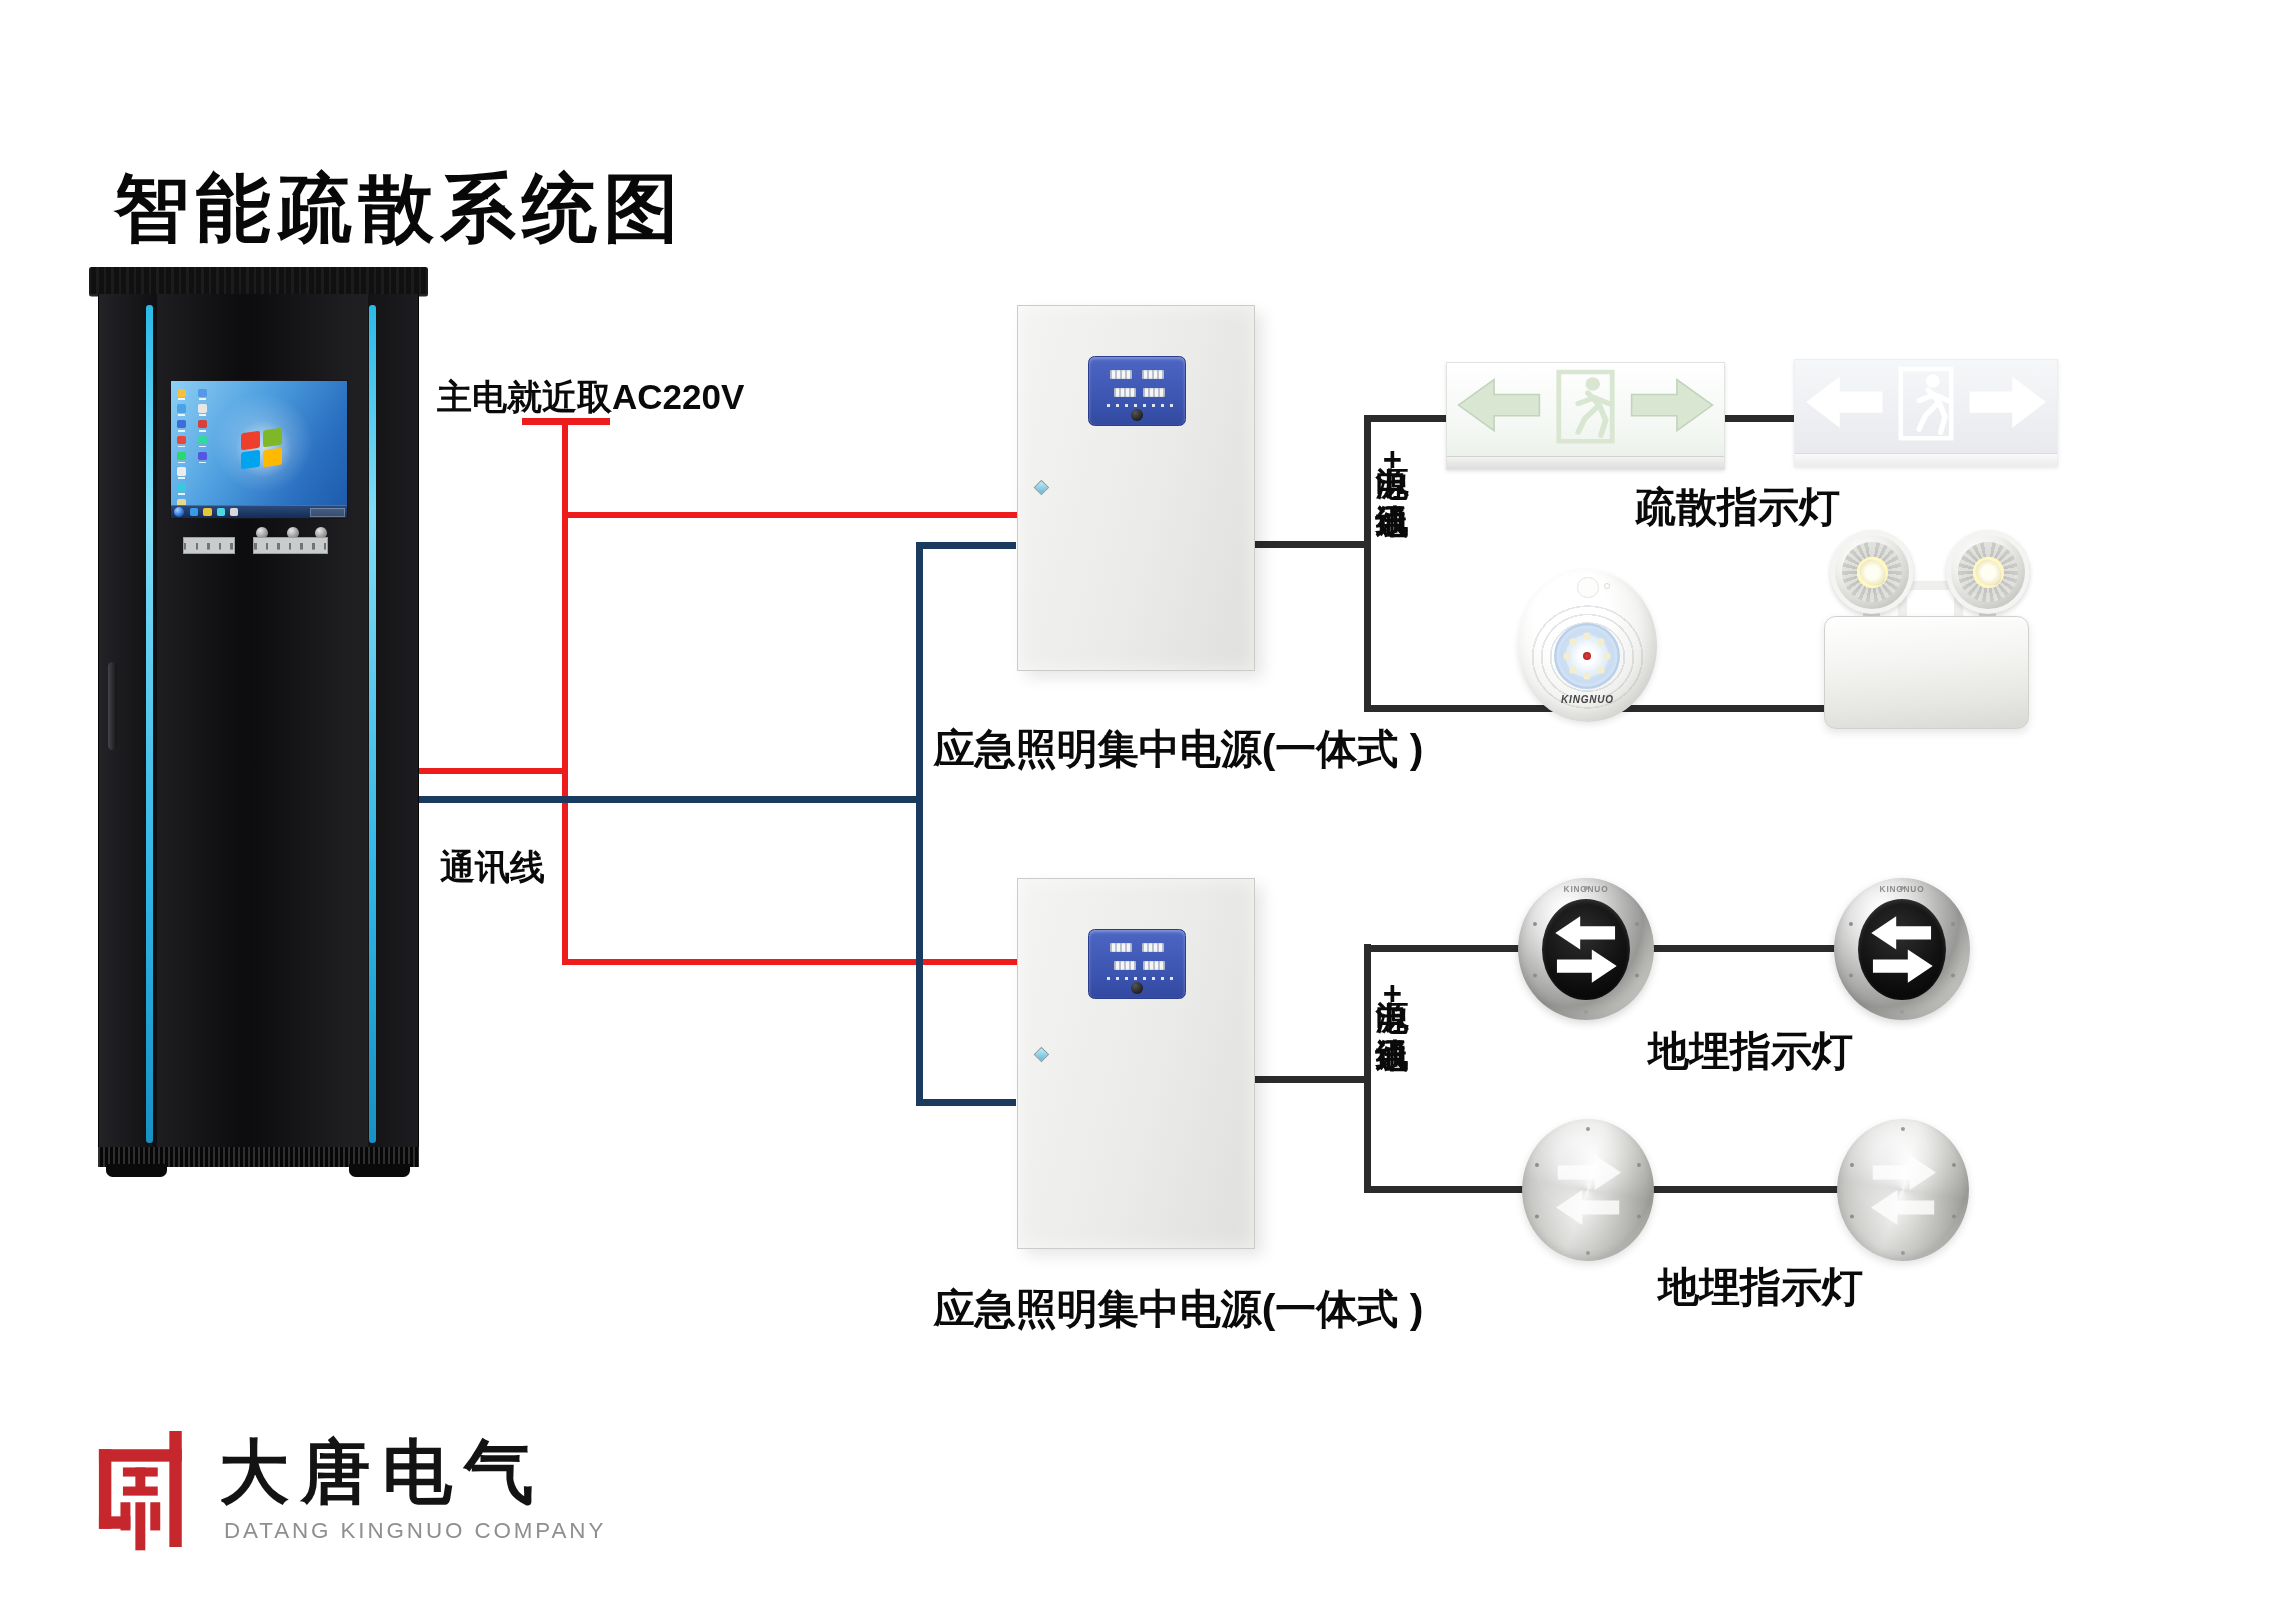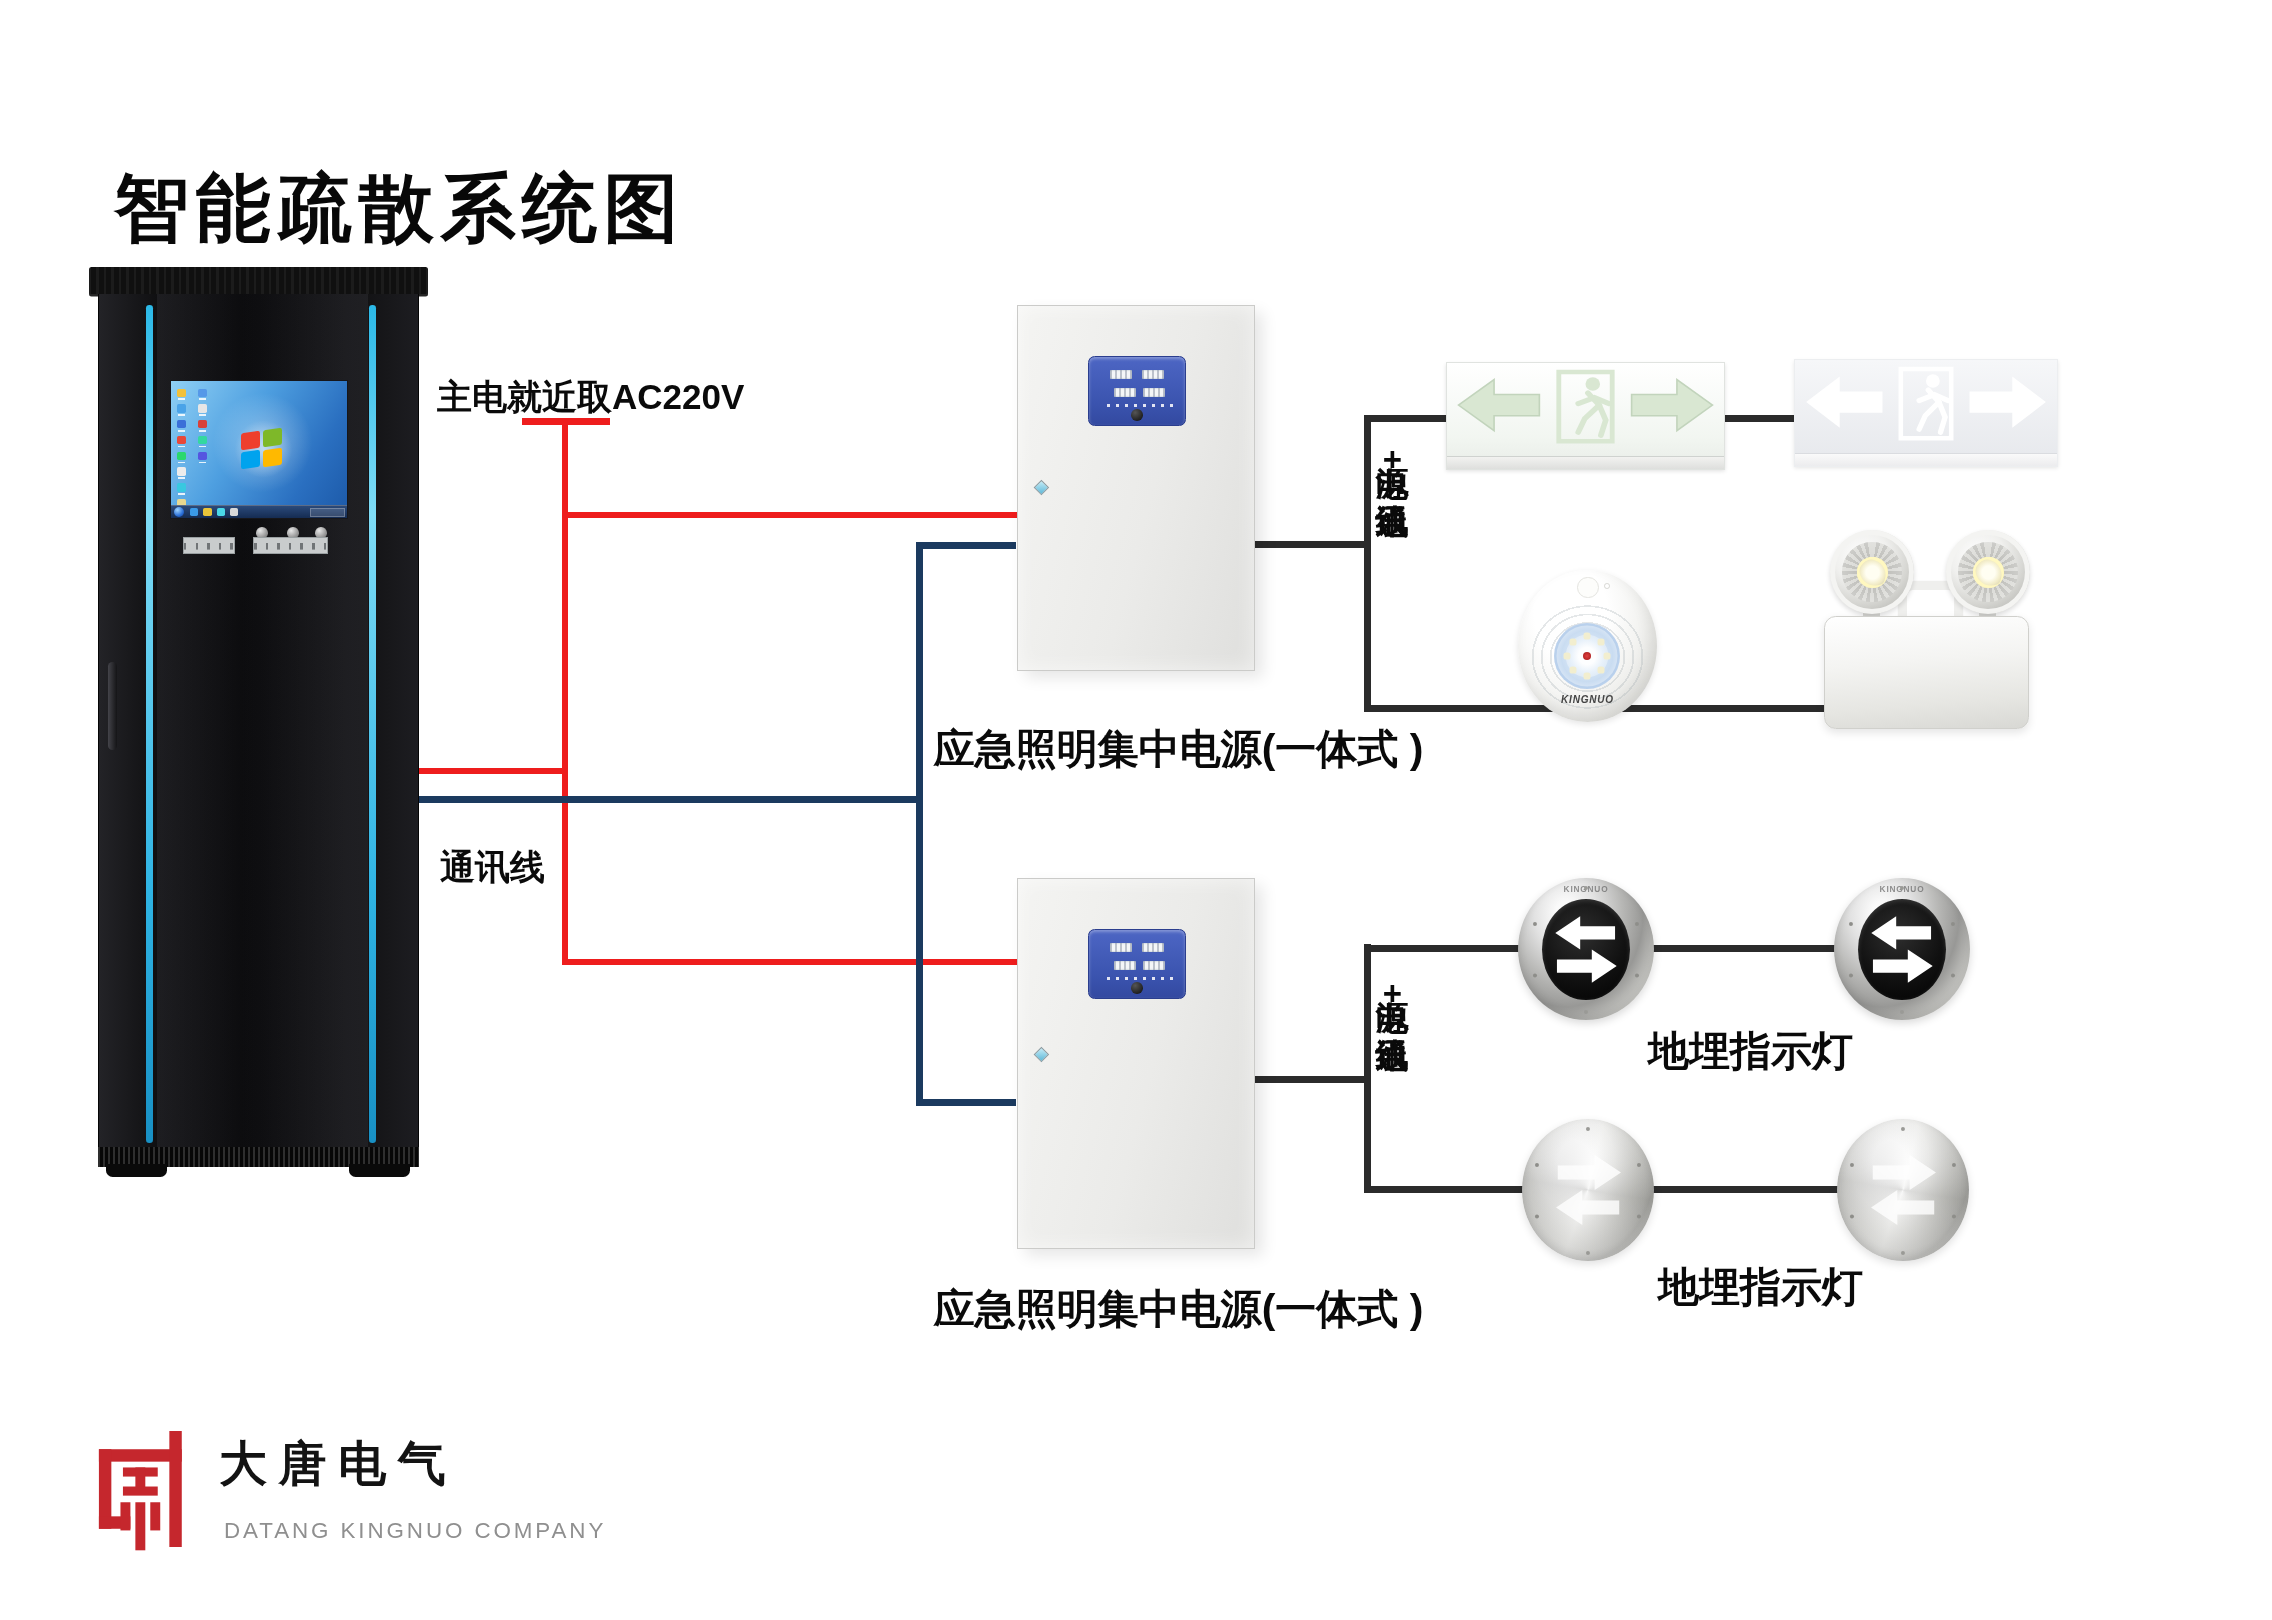--- a/index.html
+++ b/index.html
@@ -193,22 +193,22 @@
   .gsilver svg { position:absolute; left:20px; top:23px; width:93px; height:96px; opacity:.8; }
   .g-screws { position:absolute; left:50%; top:50%; width:4.1px; height:4.1px; border-radius:50%;
            transform:translate(-50%,-50%); background:transparent;
            box-shadow:-51px -25px 0 #8e8e8a, 51px -25px 0 #8e8e8a, -51px 26.5px 0 #8e8e8a,
                       51px 26.5px 0 #8e8e8a, 0 -61px 0 #9a9a96, 0 63px 0 #9a9a96; }
   .g-brand { position:absolute; left:0; top:5.8px; width:100%; text-align:center; font-size:8.3px;
            color:rgba(110,110,110,.75); letter-spacing:0.8px; font-weight:700; }
 
   
   .logo-emblem { left:84px; top:1421px; width:116px; height:136px; }
-  .logo-cn { left:219px; top:1426px; font-size:48px; font-weight:900; letter-spacing:11.6px;
-             font-family:"DejaVu Serif", serif; color:#131313;margin-top:6px; }
+  .logo-cn { left:219px; top:1426px; font-size:70px; font-weight:900; letter-spacing:11.6px;
+             font-family:"DejaVu Serif", serif; color:#131313; }
   .logo-en { left:224px; top:1518px; font-size:22.4px; letter-spacing:2.9px; color:#8f8f8f; font-weight:500; }
 </style>
 </head>
 <body>
 
 <div class="abs" style="inset:0;">
 
   <div class="abs title">智能疏散系统图</div>
 
   <div class="abs wire w-red" style="left:522px;top:418px;width:88px;height:6.6px;"></div>
@@ -336,20 +336,21 @@
       <g stroke="currentColor" stroke-width="7" stroke-linecap="round" fill="none">
         <circle cx="174" cy="24" r="9" fill="currentColor" stroke="none"></circle>
         <path d="M168,36 L182,52"></path>
         <path d="M156,50 L176,42 L194,50"></path>
         <path d="M182,52 L164,70 L156,88"></path>
         <path d="M182,52 L190,72 L184,92"></path>
       </g>
     </svg>
     <div class="sign-base"></div>
   </div>
+  <div class="abs lbl sign-label">疏散指示灯</div>
 
   <div class="abs rlamp">
     <div class="rlamp-rings"></div>
     <div class="rlamp-center">
       <div class="rlamp-leds"></div>
       <div class="rlamp-dot"></div>
     </div>
     <div class="rlamp-sensor"></div>
     <div class="rlamp-sdot"></div>
     <div class="rlamp-brand">KINGNUO</div>

